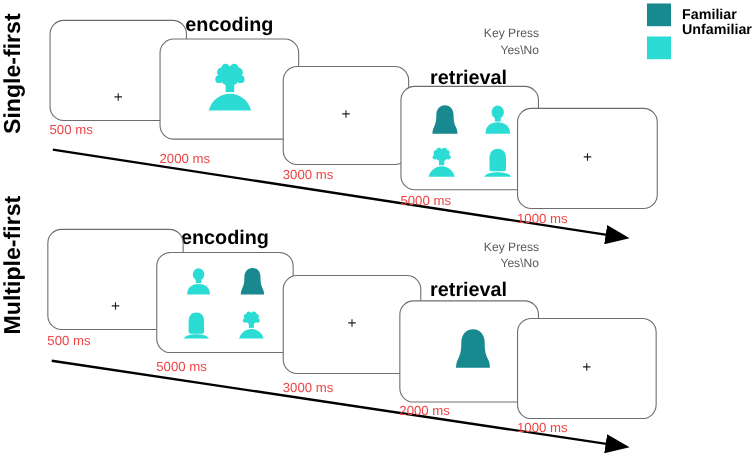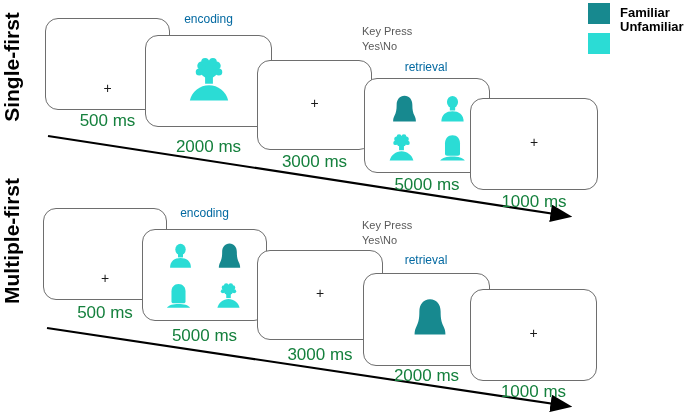--- a/index.html
+++ b/index.html
@@ -10,27 +10,27 @@
   .card{
     position:absolute;background:#fff;border:1.3px solid #6e6e6e;
     border-radius:13px;box-sizing:border-box;
   }
   .cross{
     position:absolute;left:50%;top:48%;transform:translate(-50%,-50%);
     font-size:14px;color:#1a1a1a;font-weight:400;
   }
   .cross.low{top:77%;}
   .duration{
-    position:absolute;text-align:center;font-size:17px;color:#15803d;
+    position:absolute;font-size:12px;color:#ef4444;
   }
   .phase{
-    position:absolute;text-align:center;font-weight:normal;font-size:12px;color:#0369a1;
+    position:absolute;text-align:center;font-weight:bold;font-size:18px;color:#000000;
   }
   .keypress{
-    position:absolute;text-align:left;font-size:11px;color:#595959;line-height:15px;
+    position:absolute;text-align:right;font-size:11px;color:#595959;line-height:15px;
   }
   .row-label{
     position:absolute;width:140px;text-align:center;transform:rotate(-90deg);
     font-weight:bold;font-size:21px;color:#000;white-space:nowrap;
   }
   .legend-label{
     position:absolute;font-weight:bold;font-size:13px;color:#000;
   }
   .abs{position:absolute;}
   .fig{position:absolute;}

